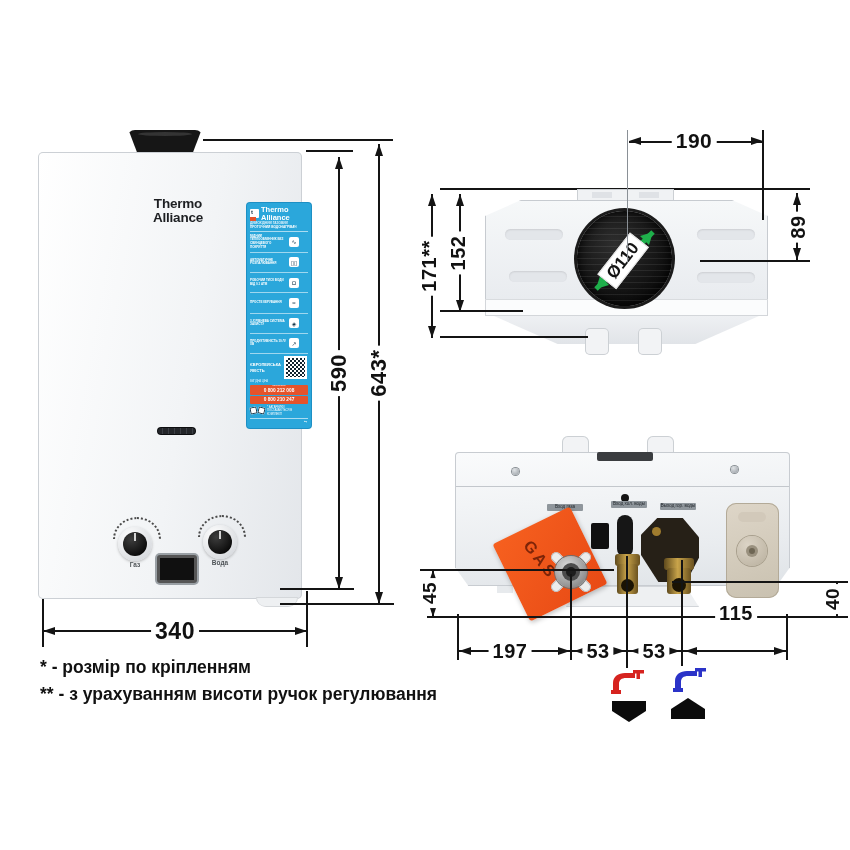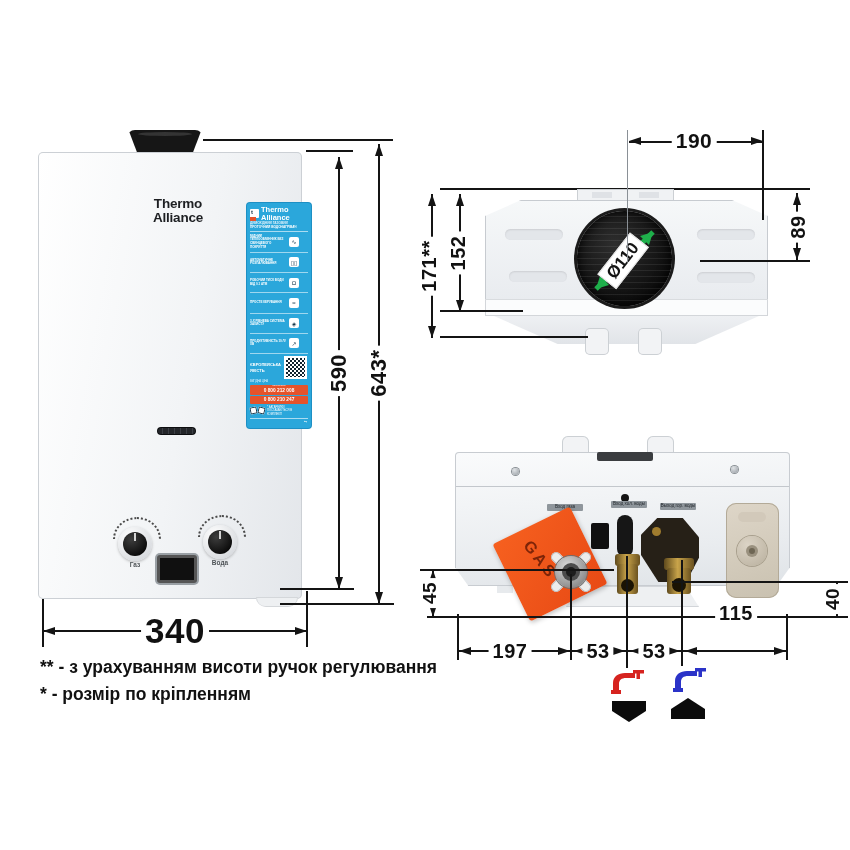--- a/index.html
+++ b/index.html
@@ -183,25 +183,25 @@
   <div class="lv" style="left:378px;top:144px;height:460px;"></div>
   <div class="ar aU" style="left:374.5px;top:144px;"></div>
   <div class="ar aD" style="left:374.5px;top:592px;"></div>
   <div class="dlab rlab" style="left:379px;top:373px;font-size:22px;">643*</div>
 
   <div class="lv" style="left:42px;top:599px;height:48px;"></div>
   <div class="lv" style="left:306px;top:591px;height:56px;"></div>
   <div class="lh" style="left:43px;top:630px;width:264px;"></div>
   <div class="ar aL" style="left:43px;top:626.5px;"></div>
   <div class="ar aR" style="left:295px;top:626.5px;"></div>
-  <div class="dlab" style="left:175px;top:631px;font-size:35px;">340</div>
+  <div class="dlab" style="left:175px;top:631px;font-size:23px;">340</div>
 
   <div class="abs footnote" style="left:40px;top:654px;">
+    <div>* - розмір по кріпленням</div>
     <div>** - з урахуванням висоти ручок регулювання</div>
-    <div>* - розмір по кріпленням</div>
   </div>
 
   <div class="lh" style="left:440px;top:188px;width:370px;"></div>
   <div class="abs" style="left:577px;top:189px;width:97px;height:13px;background:#f0f2f4;box-shadow:inset 0 0 0 1px #ccd0d4;">
     <div style="position:absolute;left:15px;top:3px;width:20px;height:6px;background:#dfe2e6;"></div>
     <div style="position:absolute;left:62px;top:3px;width:20px;height:6px;background:#dfe2e6;"></div>
   </div>
 
   <div class="abs" style="left:485px;top:200px;width:283px;height:114px;
               background:linear-gradient(180deg,#f6f8f9,#e7eaee);

